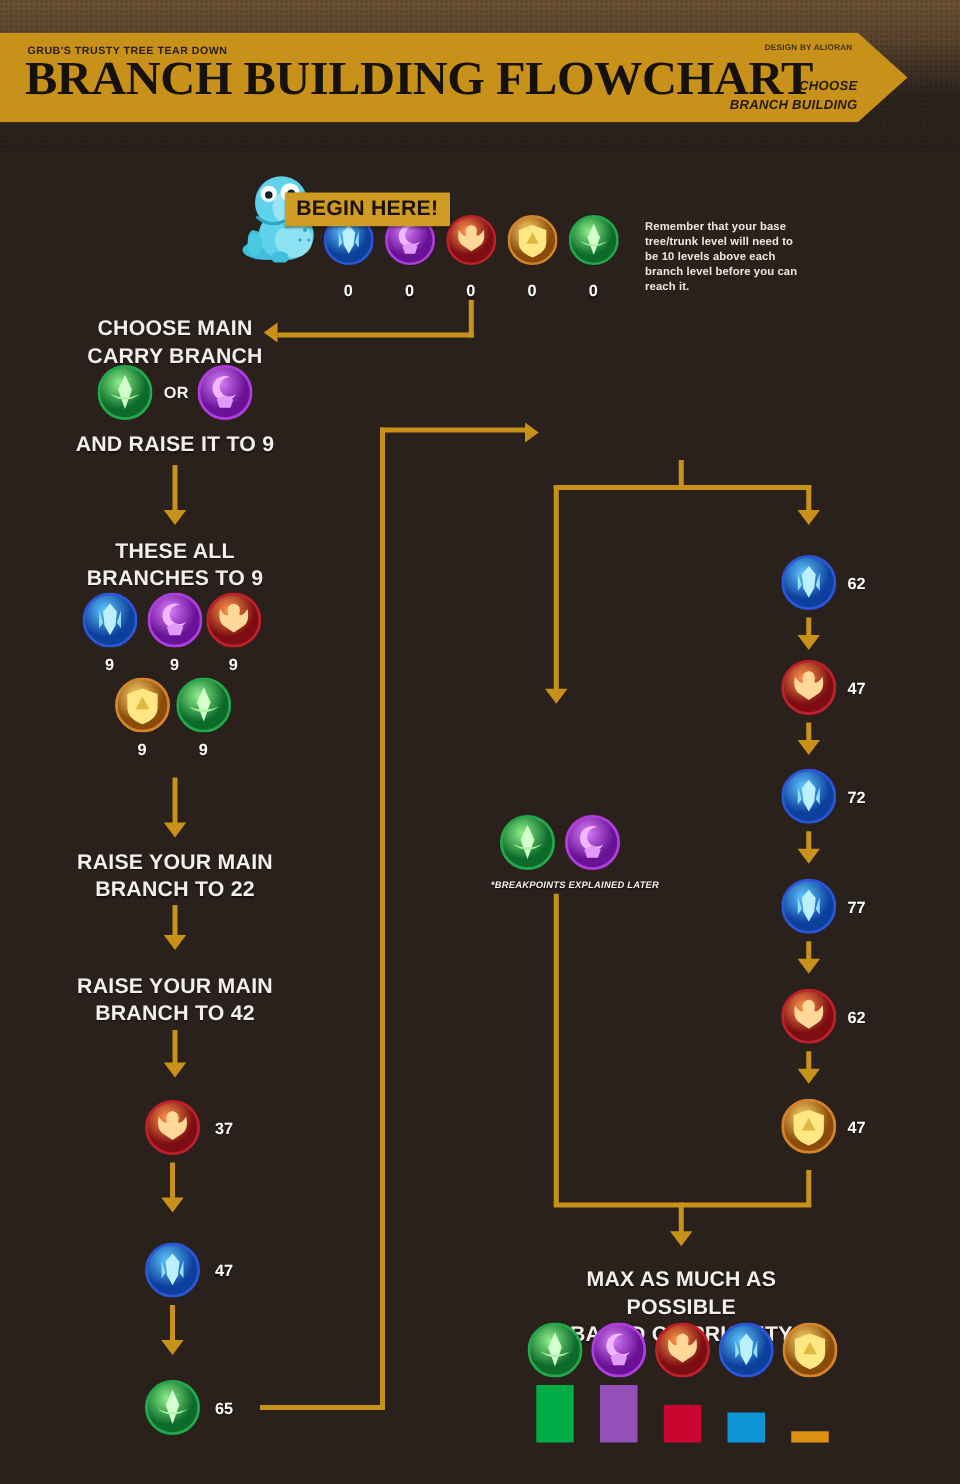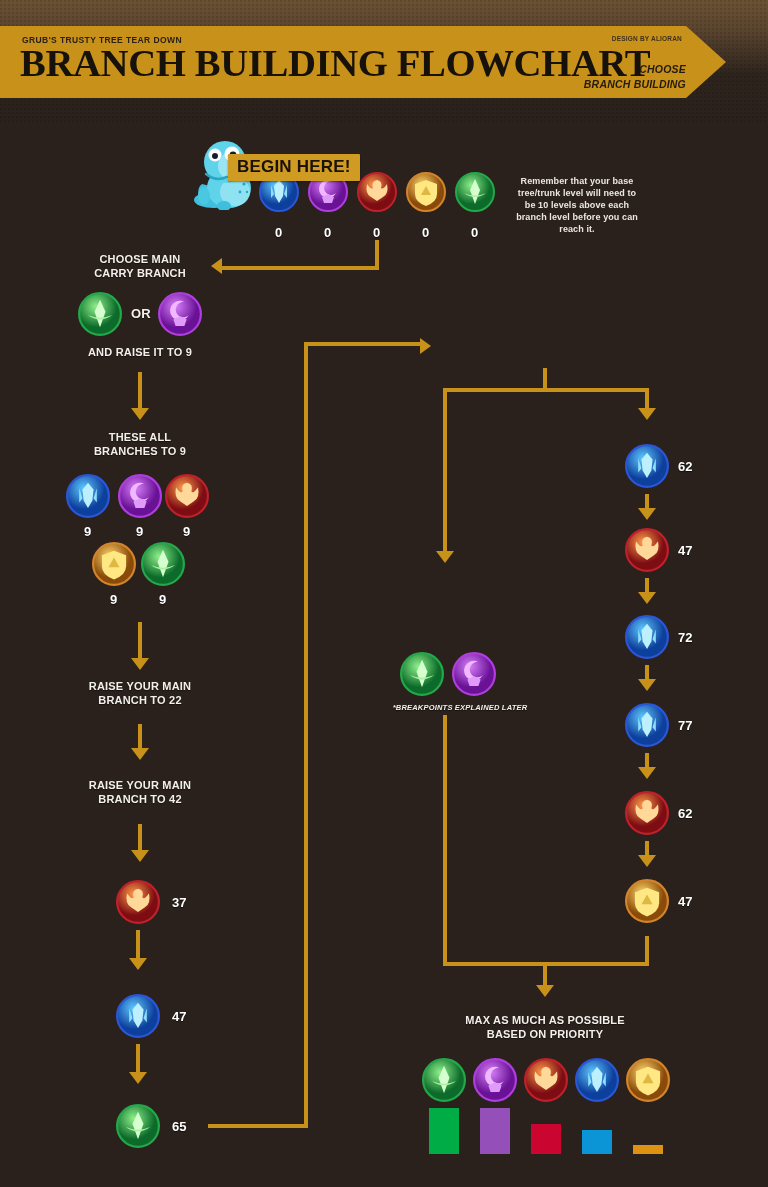--- a/index.html
+++ b/index.html
@@ -47,21 +47,21 @@
   }
   .banner-sub {
     position: absolute; right: 82px; top: 62px; z-index: 6;
     text-align: right; font-size: 10.5px; font-weight: bold; font-style: italic;
     color: #231a10; line-height: 1.45; letter-spacing: .2px;
   }
 
   
   .label {
     position: absolute; text-align: center; color: #f3f0ec;
-    font-size: 11px; font-weight: bold; line-height: 1.3;
+    font-size: 17px; font-weight: bold; line-height: 1.3;
     letter-spacing: .2px; text-shadow: 0 1px 1px rgba(0,0,0,.55);
   }
   .label.small { font-size: 7.5px; font-style: italic; letter-spacing: .2px; }
   .note {
     position: absolute; color: #ece7e1; font-size: 9px; font-weight: bold;
     line-height: 1.32; letter-spacing: .1px;
   }
   .numlabel {
     position: absolute; color: #ffffff; font-size: 13px; font-weight: bold;
     text-shadow: 0 1px 1px rgba(0,0,0,.6);
@@ -195,21 +195,21 @@
       <path d="M9 21 q11 8 22 0 q-11 5 -22 0" fill="#aef0a4"></path>
       </svg>
   </div>
 
   <div class="numlabel" style="left:275px; top:225px;">0</div>
   <div class="numlabel" style="left:324px; top:225px;">0</div>
   <div class="numlabel" style="left:373px; top:225px;">0</div>
   <div class="numlabel" style="left:422px; top:225px;">0</div>
   <div class="numlabel" style="left:471px; top:225px;">0</div>
 
-  <div class="note" style="left:516px; top:176px; width:122px;text-align:center;">Remember that your base tree/trunk level will need to be 10 levels above each branch level before you can reach it.</div>
+  <div class="note" style="left:516px; top:176px; width:122px;">Remember that your base tree/trunk level will need to be 10 levels above each branch level before you can reach it.</div>
 
   <div class="ln v" style="left:375px; top:240px; height:30px;"></div>
   <div class="ln h" style="left:222px; top:266px; width:157px;"></div>
   <div class="arr left" style="left:211px; top:258px;"></div>
 
   <div class="label" style="left:60px; top:252px; width:160px;">
     <div>CHOOSE MAIN</div>
     <div>CARRY BRANCH</div>
   </div>
   <div class="orb" style="left:78px; top:292px; width:44px; height:44px;">

